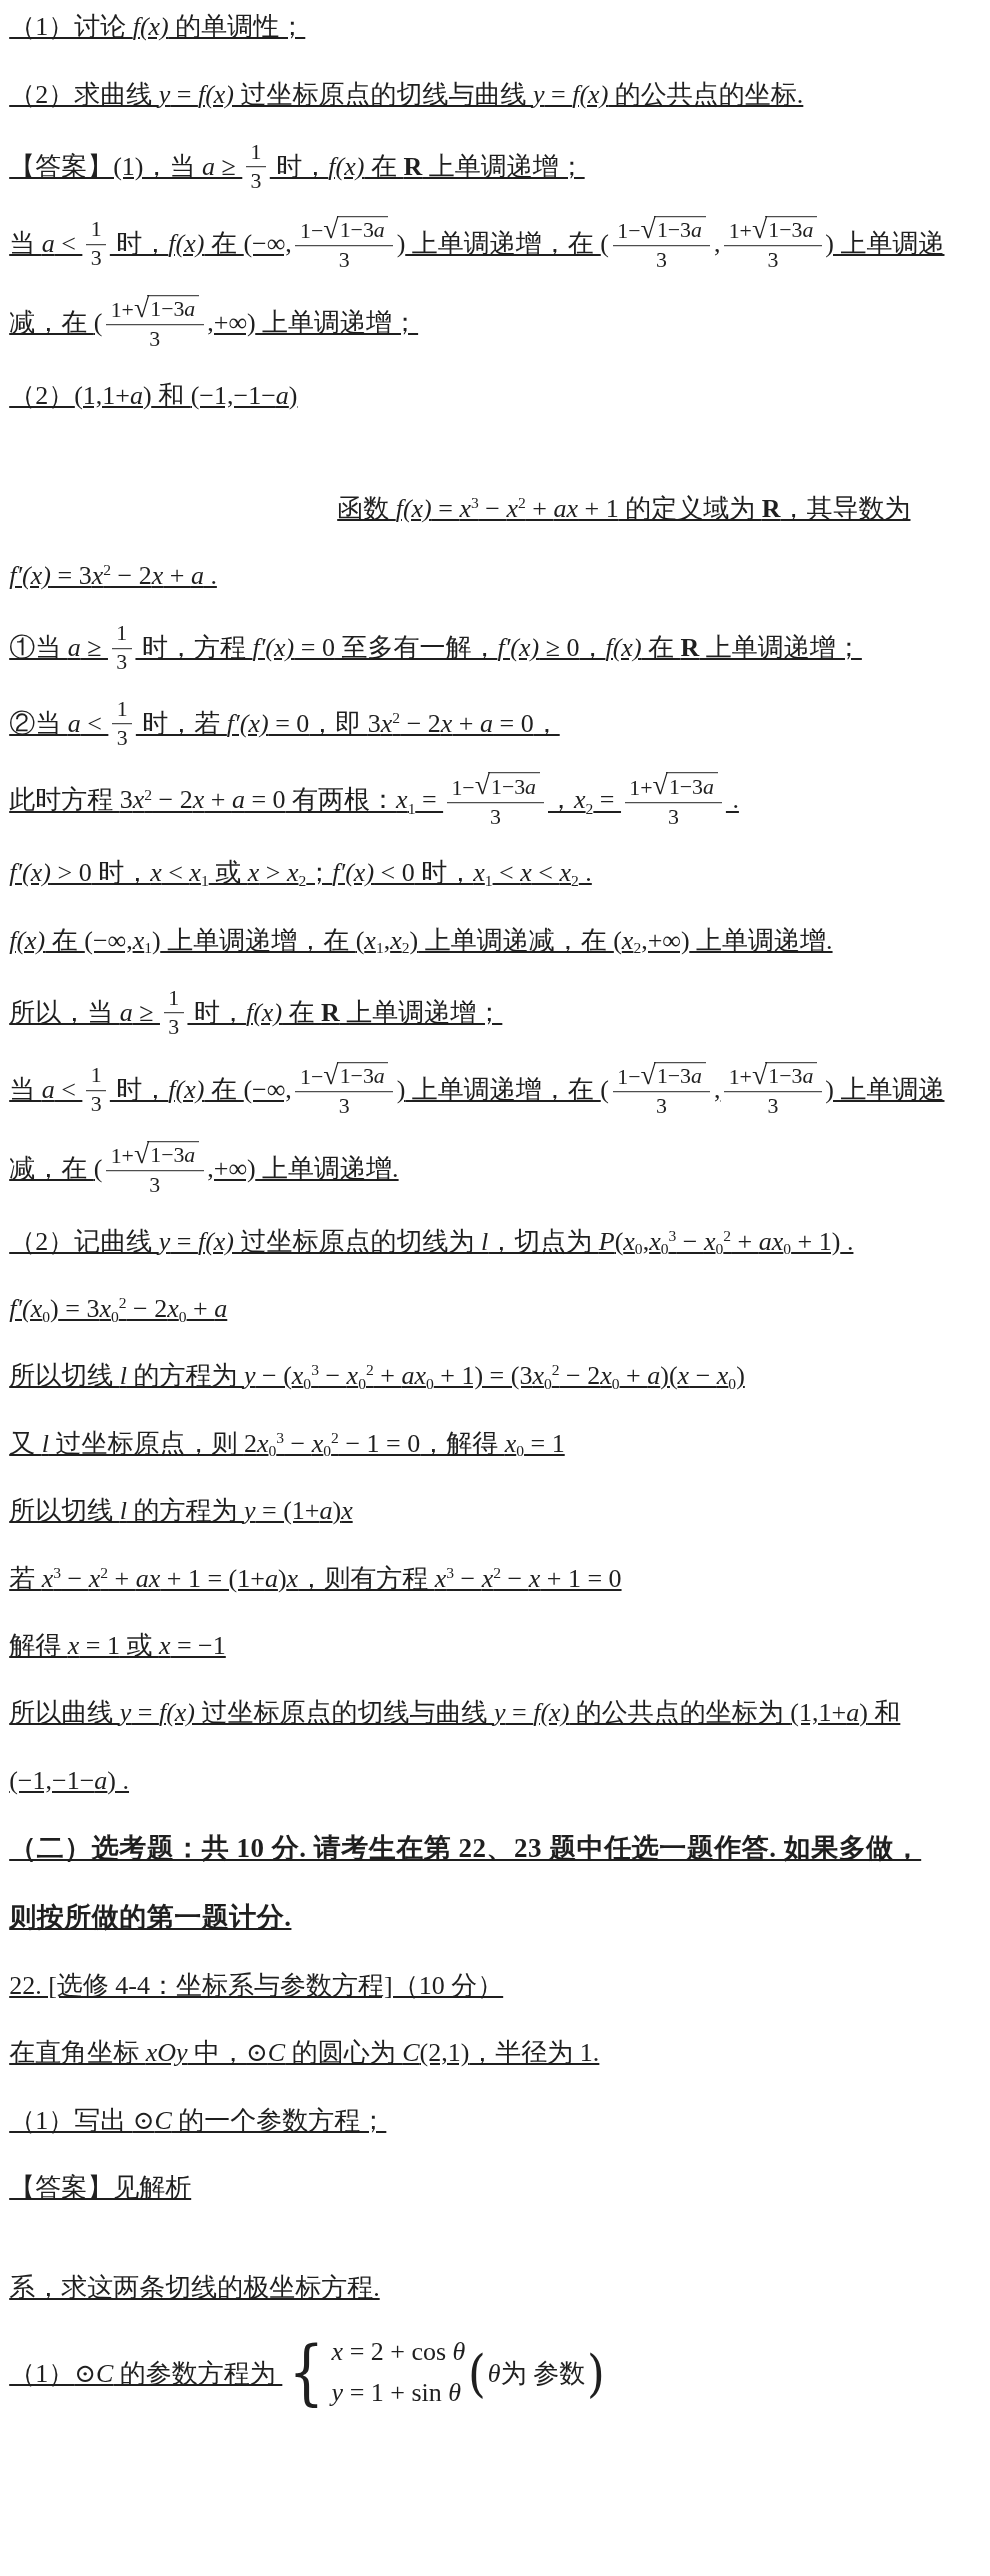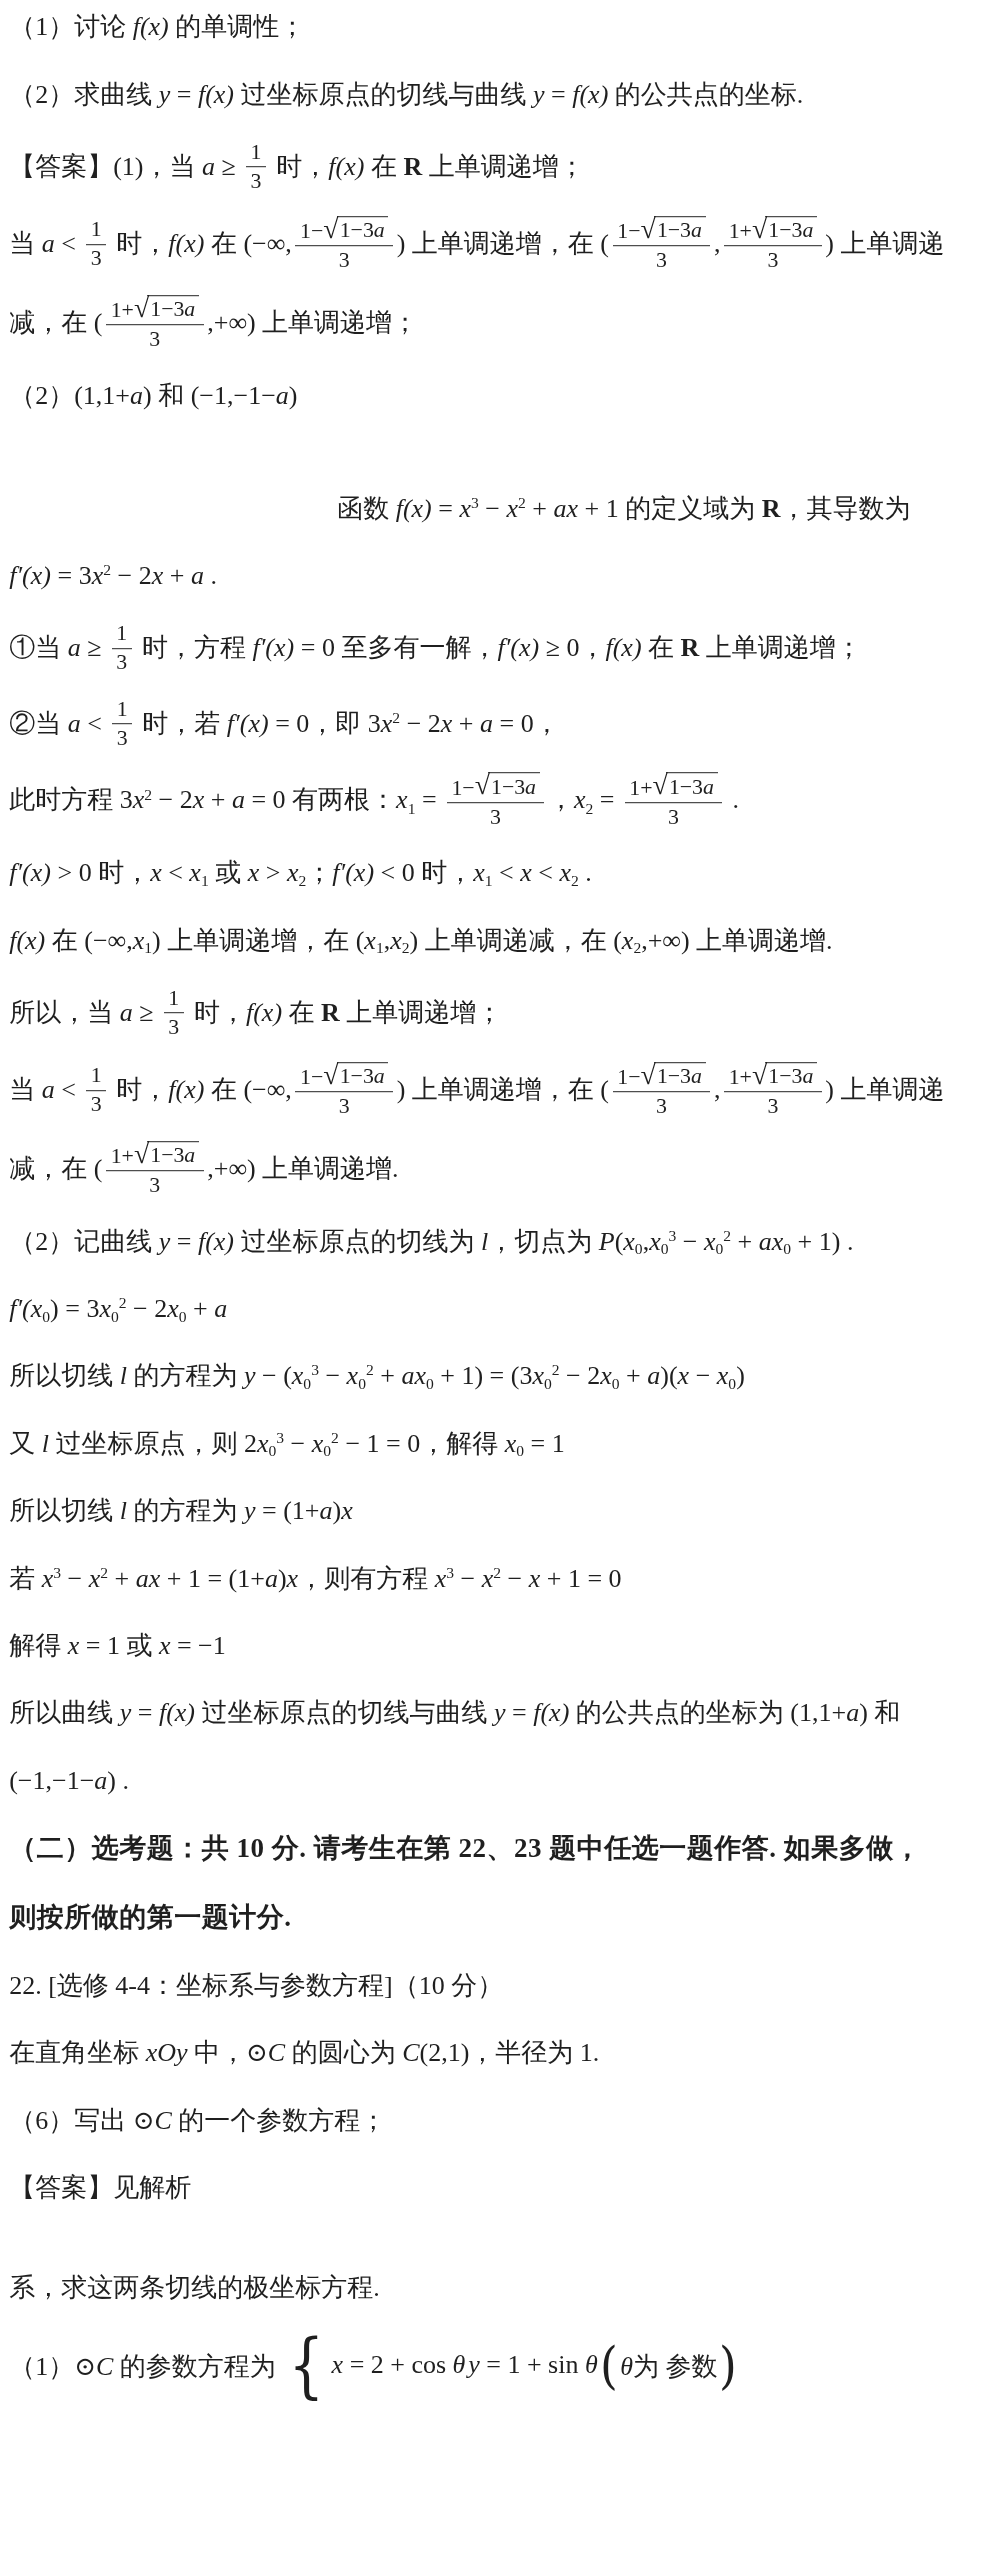--- a/index.html
+++ b/index.html
@@ -2,20 +2,21 @@
 <html style="font-size:14.7px"><head>
 <meta charset="utf-8">
 <style>
   html,body{margin:0;padding:0;background:#ffffff;}
   body{width:991px;color:#1f1f1f;}
   .doc{
     padding:7.3px 13px 22px 9.2px;
     font-size:26px;
     line-height:1.5;
     font-family:"Liberation Serif","DejaVu Serif",serif;
+    text-decoration:underline;
   }
   .p{margin:0 0 28.4px 0;}
   .p.tallfrac{margin-bottom:22px;}
   .p.gap-after{margin-bottom:74px;}
   .p.biggap-after{margin-bottom:61px;}
   .p.indent{margin-left:328px;}
   .p.boldline{font-weight:700;font-size:27px;letter-spacing:0.5px;}
   .cjk{font-family:"Liberation Serif","DejaVu Serif",serif;}
   .boldline .cjk{font-weight:700;}
   .mi{font-family:"Liberation Serif","DejaVu Serif",serif;font-style:italic;}
@@ -31,21 +32,21 @@
   .frac .num{border-bottom:1.8px solid #242424;padding:0 4.6px 1.8px 4.6px;display:inline-flex;align-items:flex-end;}
   .frac .den{padding-top:1.8px;}
   .sqrt{display:inline-flex;align-items:flex-start;vertical-align:bottom;}
   .sqrt .radsign{font-size:1.28em;line-height:1;margin-right:-1.8px;transform:translateY(-0.9px);}
   .sqrt .radicand{border-top:1.8px solid #242424;padding:1.8px 3.7px 0 2.8px;}
   .cases{display:inline-flex;align-items:center;vertical-align:middle;margin:0 1.8px;transform:translateY(-3.7px);}
   .cases .brace{
     font-size:2.7em;font-weight:400;line-height:0.95;margin-right:2.8px;
     transform:scaleX(0.8);font-family:"DejaVu Serif",serif;
   }
-  .cases .rows{display:inline-flex;gap:2.8px;text-align:left;}
+  .cases .rows{display:inline-flex;flex-direction:column;gap:2.8px;text-align:left;}
   .bigp{display:inline-flex;align-items:center;vertical-align:middle;transform:translateY(-1.8px);}
   .bigp .par{font-size:1.95em;font-weight:400;line-height:1;font-family:"DejaVu Serif",serif;transform:scaleX(0.9);}
   .bigp .inner{padding:0 0.9px;}
 </style>
 </head>
 <body>
 
 <div class="doc">
   <div class="p"><span class="cjk">（1）讨论 </span><span class="mi">f(x)</span><span class="cjk"> 的单调性；</span></div>
   <div class="p"><span class="cjk">（2）求曲线 </span><span class="mi">y</span><span class="mr"> = </span><span class="mi">f(x)</span><span class="cjk"> 过坐标原点的切线与曲线 </span><span class="mi">y</span><span class="mr"> = </span><span class="mi">f(x)</span><span class="cjk"> 的公共点的坐标.</span></div>
@@ -189,21 +190,21 @@
   <div class="p"><span class="cjk">又 </span><span class="mi">l</span><span class="cjk"> 过坐标原点，则 </span><span class="mr">2</span><span class="mi">x</span><span class="msub">0</span><span class="msup">3</span><span class="mr"> − </span><span class="mi">x</span><span class="msub">0</span><span class="msup">2</span><span class="mr"> − 1 = 0</span><span class="cjk">，解得 </span><span class="mi">x</span><span class="msub">0</span><span class="mr"> = 1</span></div>
   <div class="p"><span class="cjk">所以切线 </span><span class="mi">l</span><span class="cjk"> 的方程为 </span><span class="mi">y</span><span class="mr"> = (1+</span><span class="mi">a</span><span class="mr">)</span><span class="mi">x</span></div>
   <div class="p"><span class="cjk">若 </span><span class="mi">x</span><span class="msup">3</span><span class="mr"> − </span><span class="mi">x</span><span class="msup">2</span><span class="mr"> + </span><span class="mi">ax</span><span class="mr"> + 1 = (1+</span><span class="mi">a</span><span class="mr">)</span><span class="mi">x</span><span class="cjk">，则有方程 </span><span class="mi">x</span><span class="msup">3</span><span class="mr"> − </span><span class="mi">x</span><span class="msup">2</span><span class="mr"> − </span><span class="mi">x</span><span class="mr"> + 1 = 0</span></div>
   <div class="p"><span class="cjk">解得 </span><span class="mi">x</span><span class="mr"> = 1</span><span class="cjk"> 或 </span><span class="mi">x</span><span class="mr"> = −1</span></div>
   <div class="p"><span class="cjk">所以曲线 </span><span class="mi">y</span><span class="mr"> = </span><span class="mi">f(x)</span><span class="cjk"> 过坐标原点的切线与曲线 </span><span class="mi">y</span><span class="mr"> = </span><span class="mi">f(x)</span><span class="cjk"> 的公共点的坐标为 </span><span class="mr">(1,1+</span><span class="mi">a</span><span class="mr">)</span><span class="cjk"> 和</span></div>
   <div class="p"><span class="mr">(−1,−1−</span><span class="mi">a</span><span class="mr">) .</span></div>
   <div class="p boldline"><span class="cjk">（二）选考题：共 10 分. 请考生在第 22、23 题中任选一题作答. 如果多做，</span></div>
   <div class="p boldline"><span class="cjk">则按所做的第一题计分.</span></div>
   <div class="p"><span class="cjk">22. [选修 4-4：坐标系与参数方程]（10 分）</span></div>
   <div class="p"><span class="cjk">在直角坐标 </span><span class="mi">xOy</span><span class="cjk"> 中，</span><span class="mr">⊙</span><span class="mi">C</span><span class="cjk"> 的圆心为 </span><span class="mi">C</span><span class="mr">(2,1)</span><span class="cjk">，半径为 1.</span></div>
-  <div class="p"><span class="cjk">（6）写出 </span><span class="mr">⊙</span><span class="mi">C</span><span class="cjk"> 的一个参数方程；</span></div>
+  <div class="p"><span class="cjk">（1）写出 </span><span class="mr">⊙</span><span class="mi">C</span><span class="cjk"> 的一个参数方程；</span></div>
   <div class="p biggap-after"><span class="cjk">【答案】见解析</span></div>
   <div class="p"><span class="cjk">系，求这两条切线的极坐标方程.</span></div>
   <div class="p tallfrac"><span class="cjk">（1）</span><span class="mr">⊙</span><span class="mi">C</span><span class="cjk"> 的参数方程为 </span><span class="cases">
         <span class="brace">{</span>
         <span class="rows">
           <span class="caserow"><span class="mi">x</span><span class="mr"> = 2 + cos </span><span class="mi">θ</span></span>
           <span class="caserow"><span class="mi">y</span><span class="mr"> = 1 + sin </span><span class="mi">θ</span></span>
         </span>
       </span><span class="bigp">
         <span class="par">(</span>

